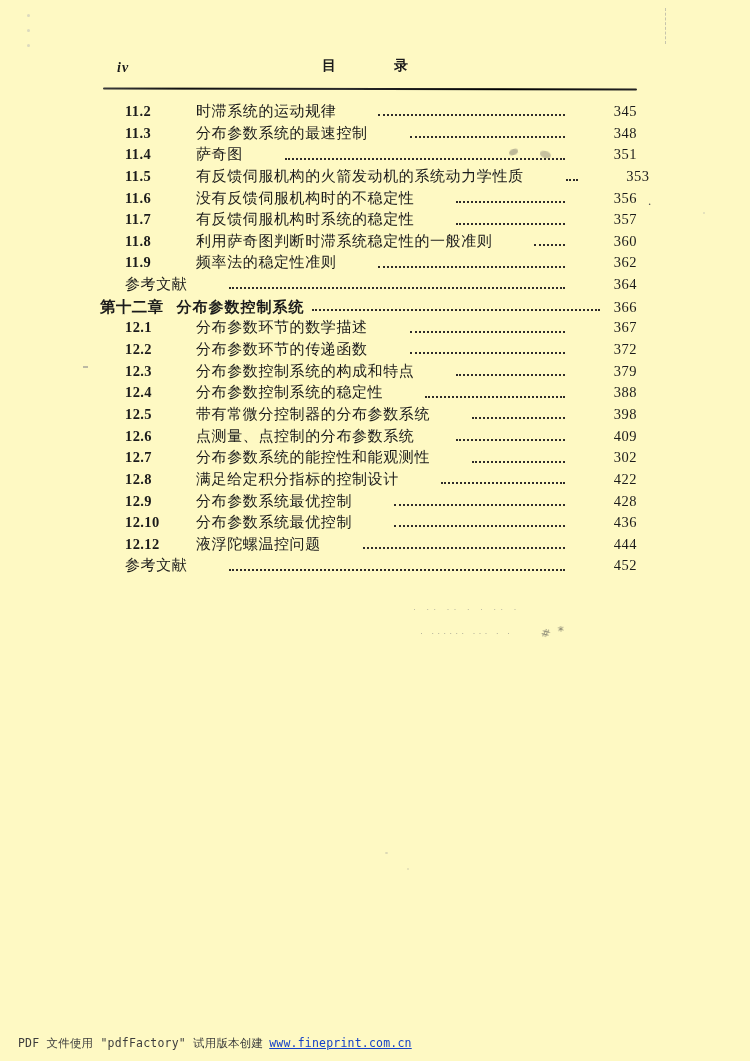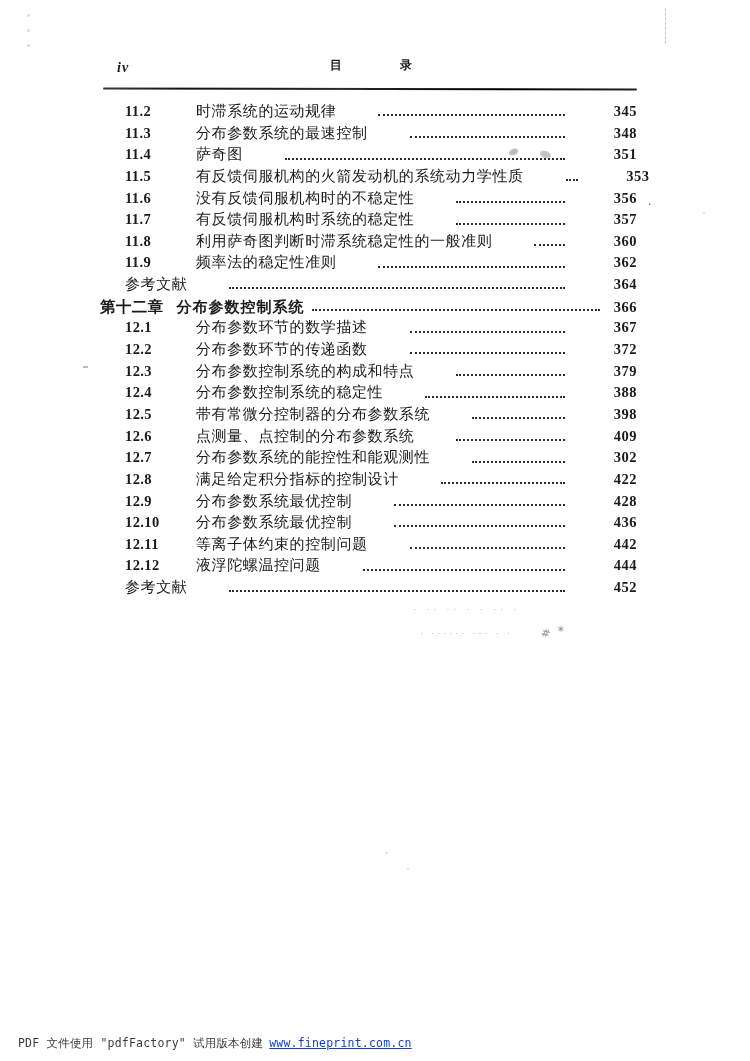--- a/index.html
+++ b/index.html
@@ -1,28 +1,28 @@
 <!DOCTYPE html>
 <html><head>
 <meta charset="utf-8">
 <style>
   html,body{margin:0;padding:0;background:#e8e8e8;}
   .page{
     position:relative;width:750px;height:1061px;margin:0 auto;
-    background:#ffffff;overflow:hidden;
+    background:#fef9c3;overflow:hidden;
     font-family:"Liberation Serif","DejaVu Serif",serif;color:#1b1b1b;
   }
   
   .page-label{
     position:absolute;left:117px;top:60px;
     font-size:14px;font-weight:700;font-style:italic;letter-spacing:1px;
   }
   .header-title{
-    position:absolute;left:330px;top:57px;
-    font-size:12px;font-weight:700;letter-spacing:58px;white-space:nowrap;
+    position:absolute;left:322px;top:57px;
+    font-size:14px;font-weight:700;letter-spacing:58px;white-space:nowrap;
   }
   .head-rule{
     position:absolute;left:103px;top:88px;width:534px;height:2px;
     background:linear-gradient(90deg,#3a3a3a 0%,#101010 15%,#2b2b2b 45%,#000 75%,#222 100%);
     border-radius:1px;transform:rotate(0.12deg);
   }
   
   .toc{position:absolute;left:100px;top:102px;width:537px;}
   .row{
     display:flex;align-items:baseline;height:21.65px;
@@ -33,21 +33,21 @@
     min-width:36px;font-size:14.5px;font-weight:600;letter-spacing:.4px;
   }
   .title{letter-spacing:.6px;}
   .row.chapter{font-weight:700;align-items:center;}
   .row.chapter .num{min-width:0;margin-right:13px;font-size:15.5px;font-weight:700;}
   .row.chapter .title{letter-spacing:1px;}
   .leader{
     flex:1;min-width:12px;height:0;align-self:center;
     border-bottom:2px dotted #2e2c2a;margin:5px 5px 0 7px;
   }
-  .pg{min-width:32px;text-align:right;font-size:14.5px;letter-spacing:.5px;font-weight:700;}
+  .pg{min-width:32px;text-align:right;font-size:14.5px;letter-spacing:.5px;font-weight:400;}
   
   .footer{
     position:absolute;left:18px;top:1036px;
     font-family:"DejaVu Sans Mono","Liberation Mono",monospace;
     font-size:11.5px;color:#3d3d3d;letter-spacing:.2px;white-space:nowrap;
   }
   .footer a{color:#1440c8;text-decoration:underline;margin-left:6px;}
   
   .artifact{position:absolute;pointer-events:none;}
   .a-dashline{left:665px;top:8px;height:36px;width:0;border-left:1.5px dashed #9a9a9a;opacity:.55;}
@@ -209,26 +209,20 @@
       <span class="pg">428</span>
     </div>
 
     <div class="row indent">
       <span class="num">12.10</span>
       <span class="title">分布参数系统最优控制</span>
       <span class="leader"></span>
       <span class="pg">436</span>
     </div>
 
-    <div class="row indent">
-      <span class="num">12.11</span>
-      <span class="title">等离子体约束的控制问题</span>
-      <span class="leader"></span>
-      <span class="pg">442</span>
-    </div>
 
     <div class="row indent">
       <span class="num">12.12</span>
       <span class="title">液浮陀螺温控问题</span>
       <span class="leader"></span>
       <span class="pg">444</span>
     </div>
 
     <div class="row indent">
       <span class="title">参考文献</span>

